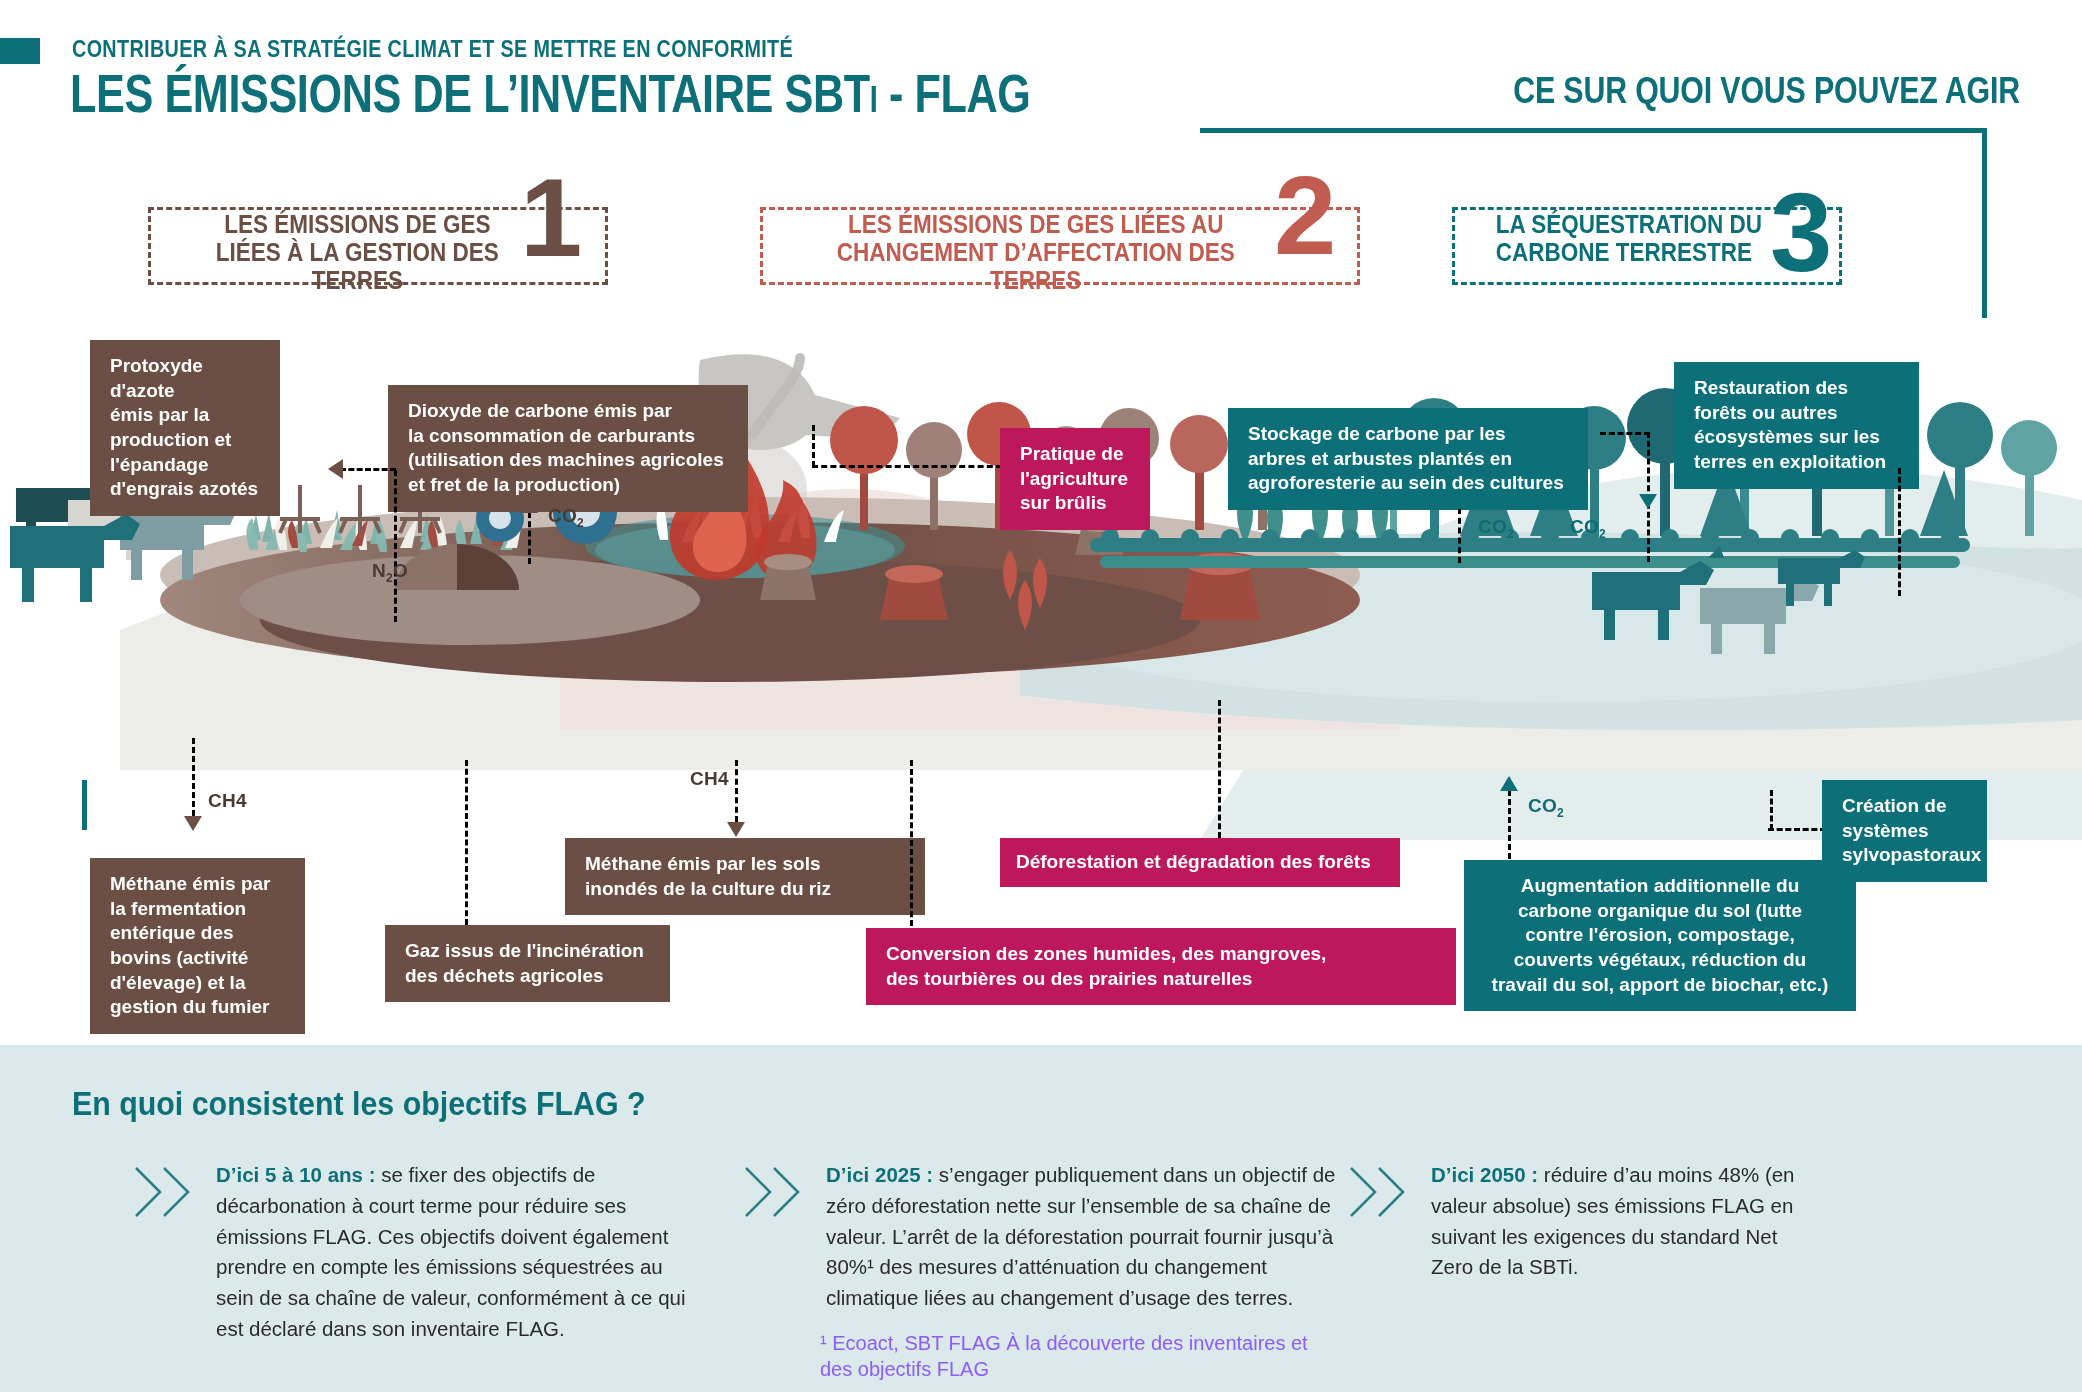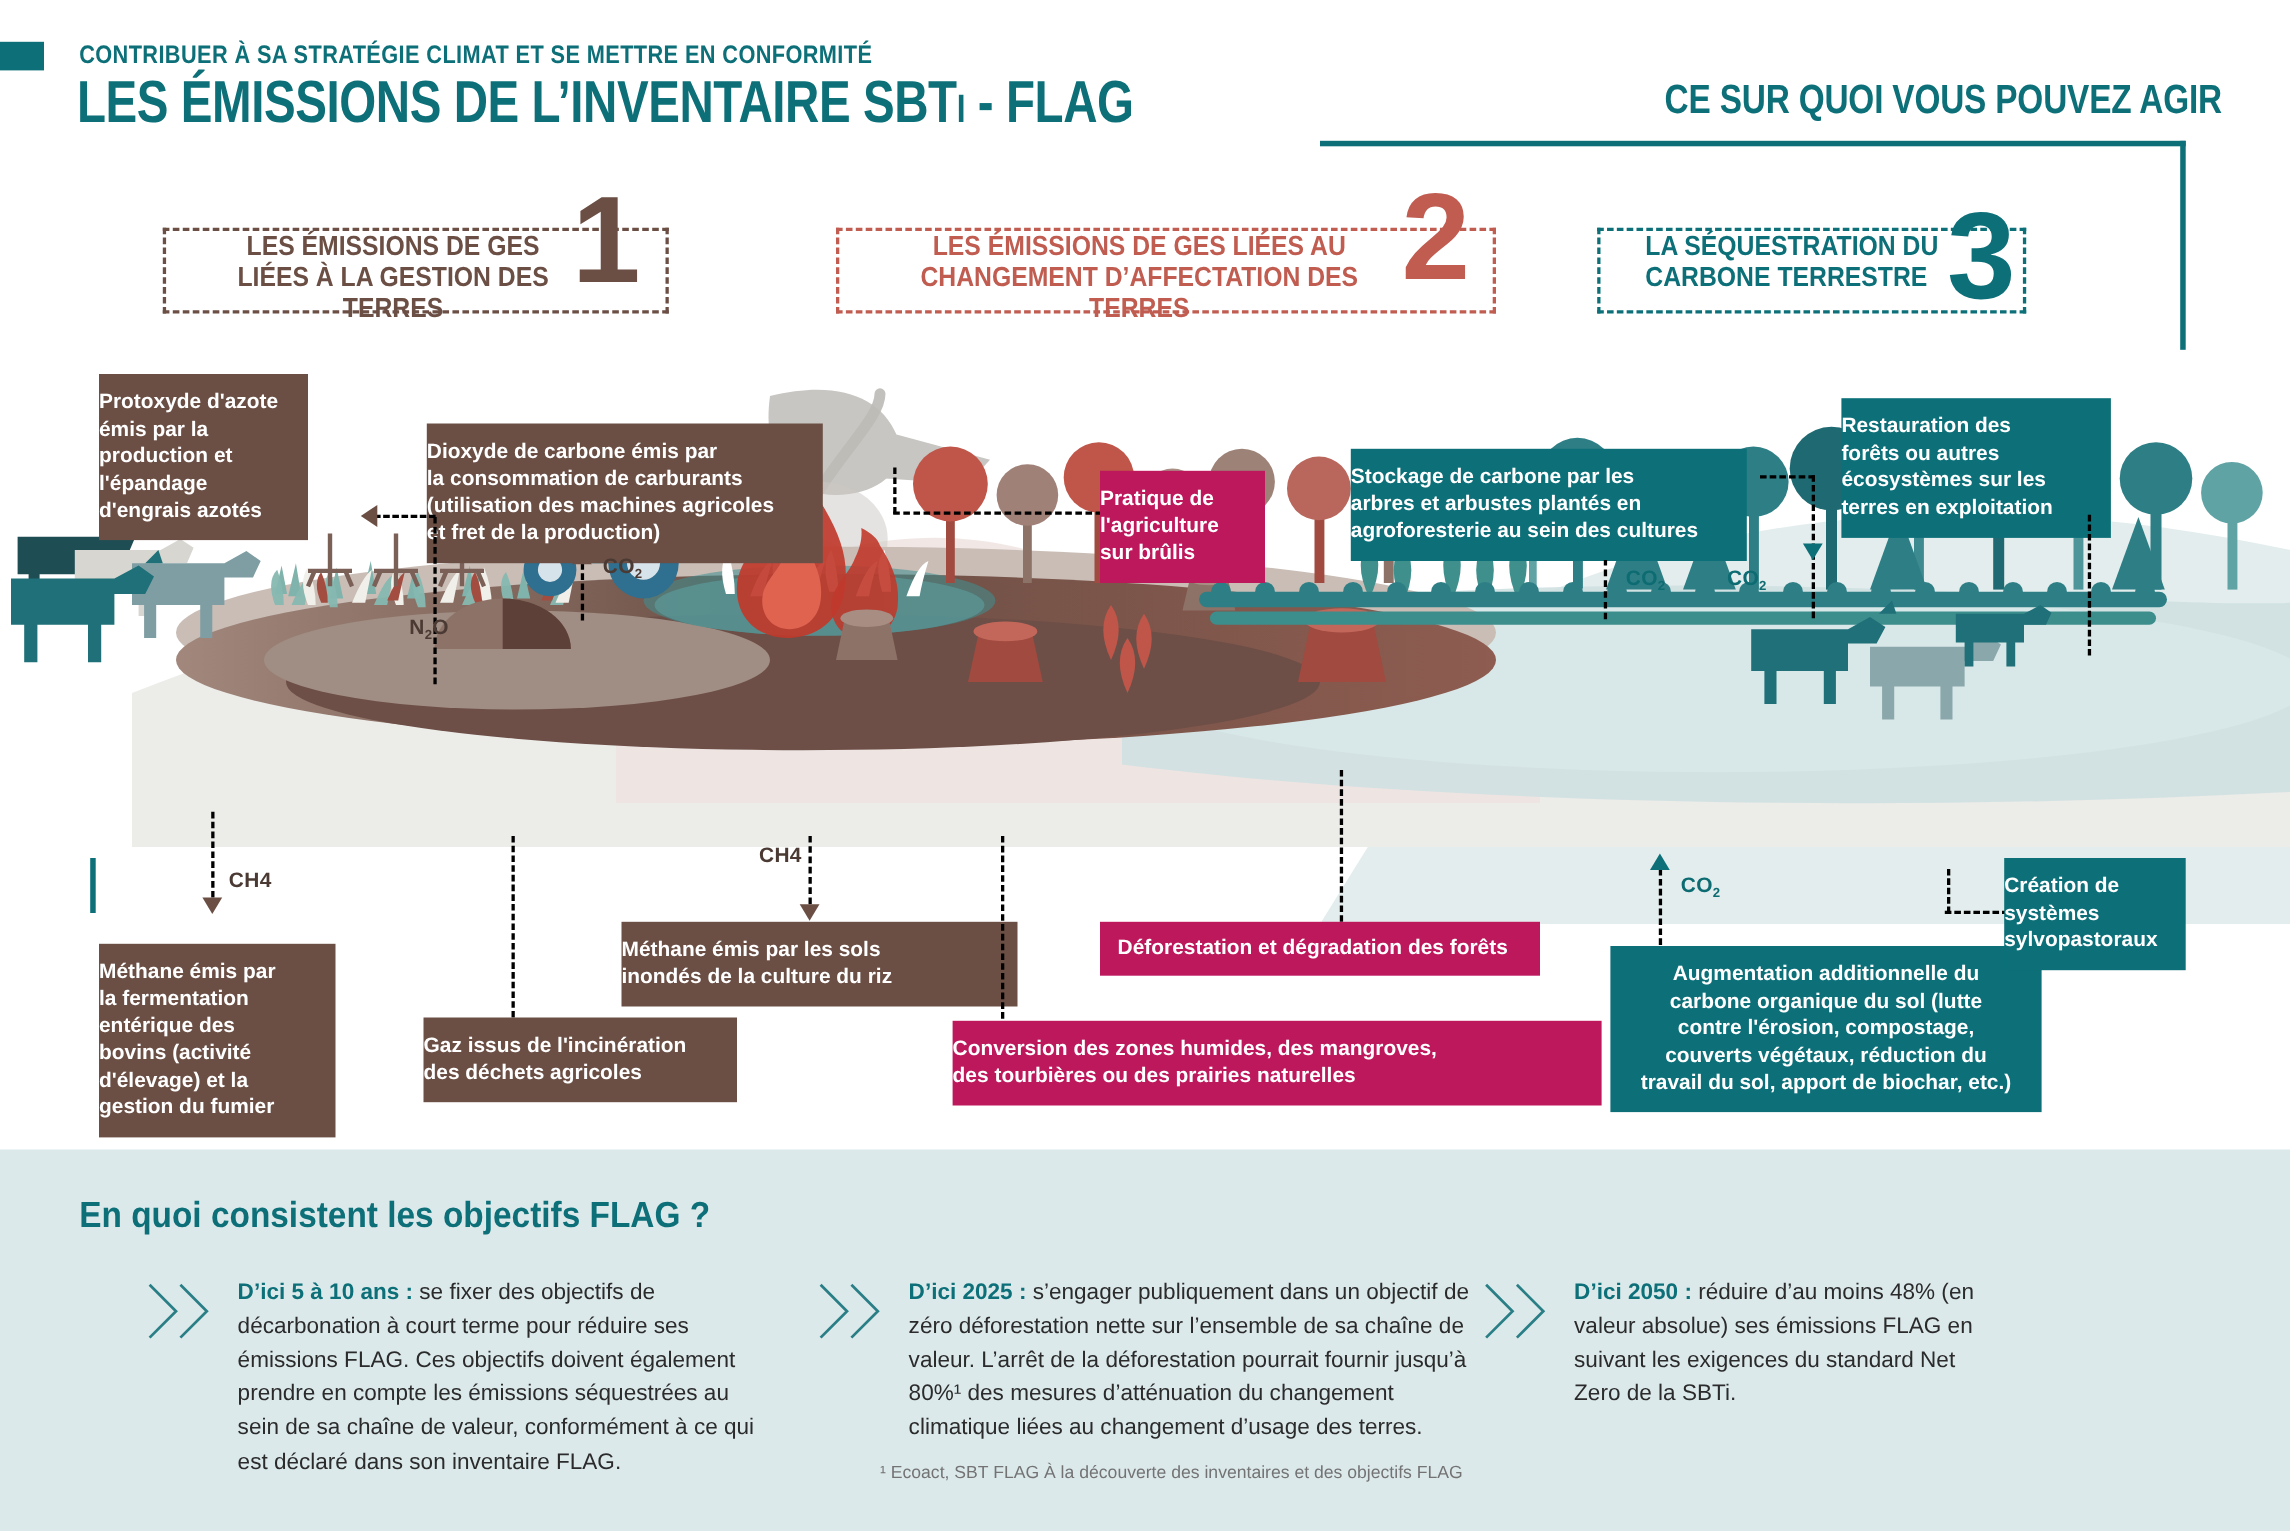--- a/index.html
+++ b/index.html
@@ -77,21 +77,21 @@
   #cat3 .cattext { color:#0d7079; padding-right:58px; text-align:left; padding-left:18px;}
   #num3 { left:1770px; top:177px; color:#0d7079; }
 
   
   #scene { position:absolute; left:0; top:300px; width:2082px; height:745px; }
 
   
   .callout {
     position:absolute; color:#fff;
     font-size:19px; line-height:1.30; font-weight:700;
-    padding:14px 0; white-space:pre-line;
+    padding:14px 20px; white-space:pre-line;
   }
   .c-brown { background:#6b4f45; }
   .c-red   { background:#be185d; }
   .c-teal  { background:#0d7079; }
 
   
   .conn { position:absolute; }
   .conn.v { border-left:3px dashed; }
   .conn.h { border-top:3px dashed; }
   .k-brown { border-color:#6b4f45; }
@@ -127,21 +127,21 @@
     transform:scaleX(0.92); transform-origin:left top; white-space:nowrap;
   }
   .goal { position:absolute; top:1160px; }
   .goal-chev { position:absolute; left:0; top:4px; width:70px; height:56px; }
   .goal-body {
     margin-left:86px; font-size:20.5px; line-height:1.50; color:#2b2b2b;
     font-family:"Liberation Sans", sans-serif;
   }
   .goal-body b { color:#0d7079; font-weight:700; }
   .footnote {
-    margin-left:60px; margin-top:16px; font-size:16px; color:#737373;
+    margin-left:80px; margin-top:16px; font-size:20px; color:#8b5cf6;
     line-height:1.3;
   }
   #goal1 { left:130px; width:560px; }
   #goal2 { left:740px; width:600px; }
   #goal3 { left:1345px; width:460px; }
 </style>
 </head>
 <body>
 
 <div id="root">

